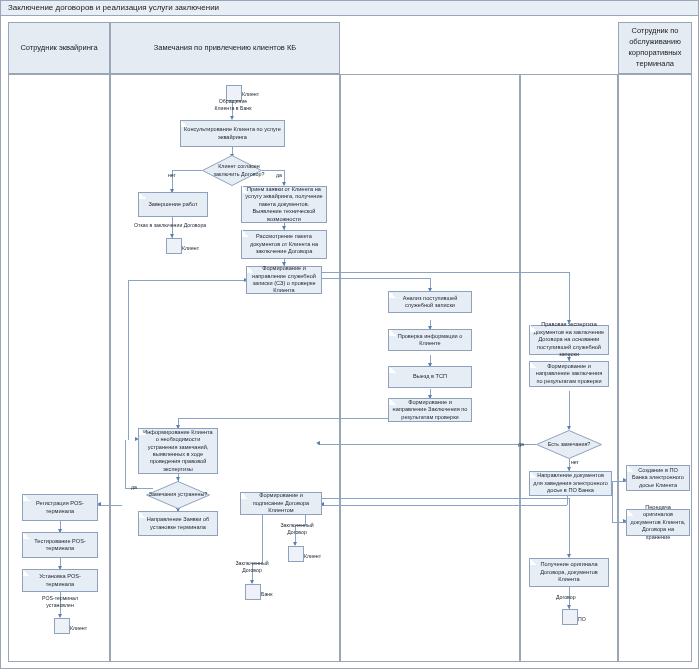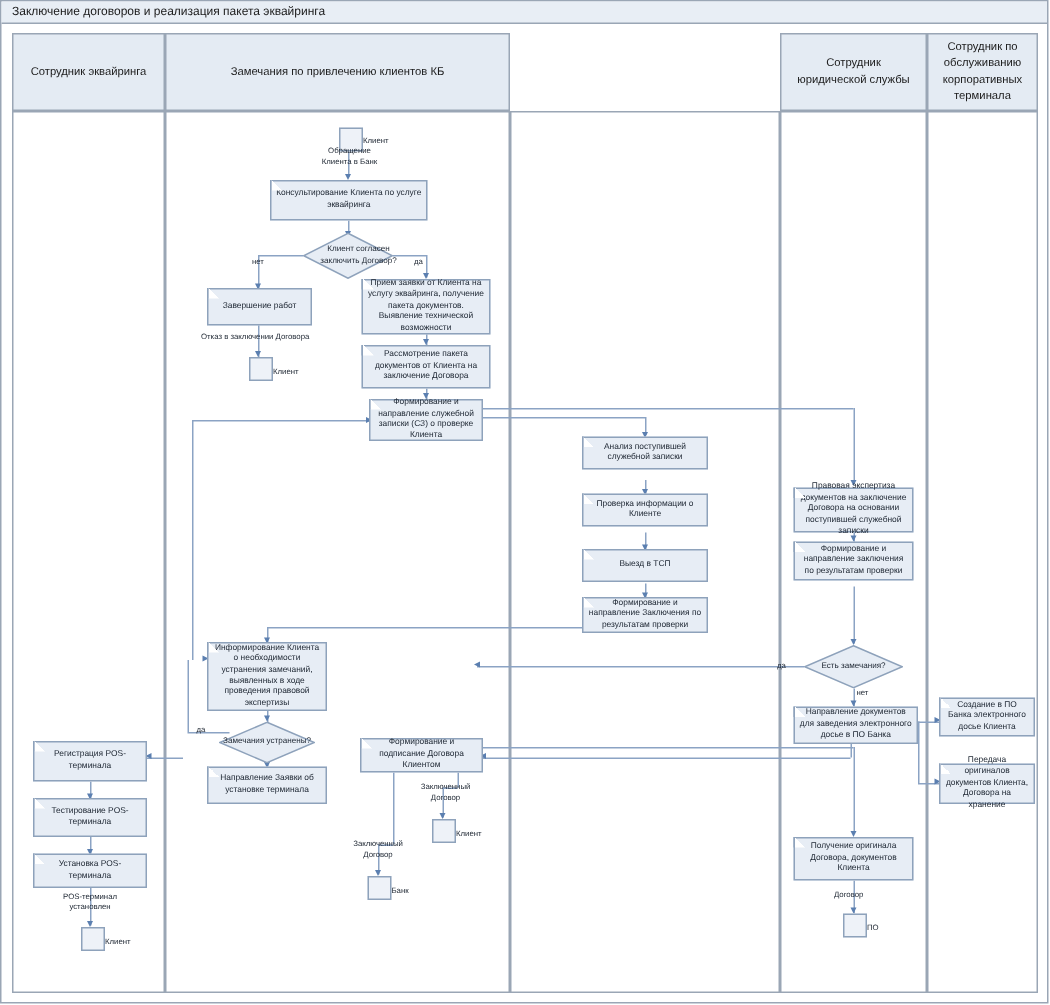--- a/index.html
+++ b/index.html
@@ -45,32 +45,28 @@
   .arr-r{border-top:2.5px solid transparent;border-bottom:2.5px solid transparent;border-left:4px solid #5b7fb0;}
 </style>
 </head>
 <body>
 
 <div id="canvas">
 
   <div class="frame"></div>
 
   <div class="title-bar">
-    <span>Заключение договоров и реализация пакета эквайринга</span>
+    <span>Заключение договоров и реализация услуги заключении</span>
   </div>
 
   <div class="lane-head" style="left:8px;top:22px;width:102px;height:52px;">
     <span>Сотрудник эквайринга</span>
   </div>
   <div class="lane-head" style="left:110px;top:22px;width:230px;height:52px;">
     <span>Замечания по привлечению клиентов КБ</span>
-  </div>
-  <div class="lane-head" style="left:520px;top:22px;width:98px;height:52px;">
-    <span style="white-space:pre-line;">Сотрудник
-юридической службы</span>
   </div>
   <div class="lane-head" style="left:618px;top:22px;width:74px;height:52px;">
     <span>Сотрудник по обслуживанию корпоративных терминала</span>
   </div>
 
   <div class="lane-body" style="left:8px;top:74px;width:102px;height:588px;"></div>
   <div class="lane-body" style="left:110px;top:74px;width:230px;height:588px;"></div>
   <div class="lane-body" style="left:340px;top:74px;width:180px;height:588px;"></div>
   <div class="lane-body" style="left:520px;top:74px;width:98px;height:588px;"></div>
   <div class="lane-body" style="left:618px;top:74px;width:74px;height:588px;"></div>

